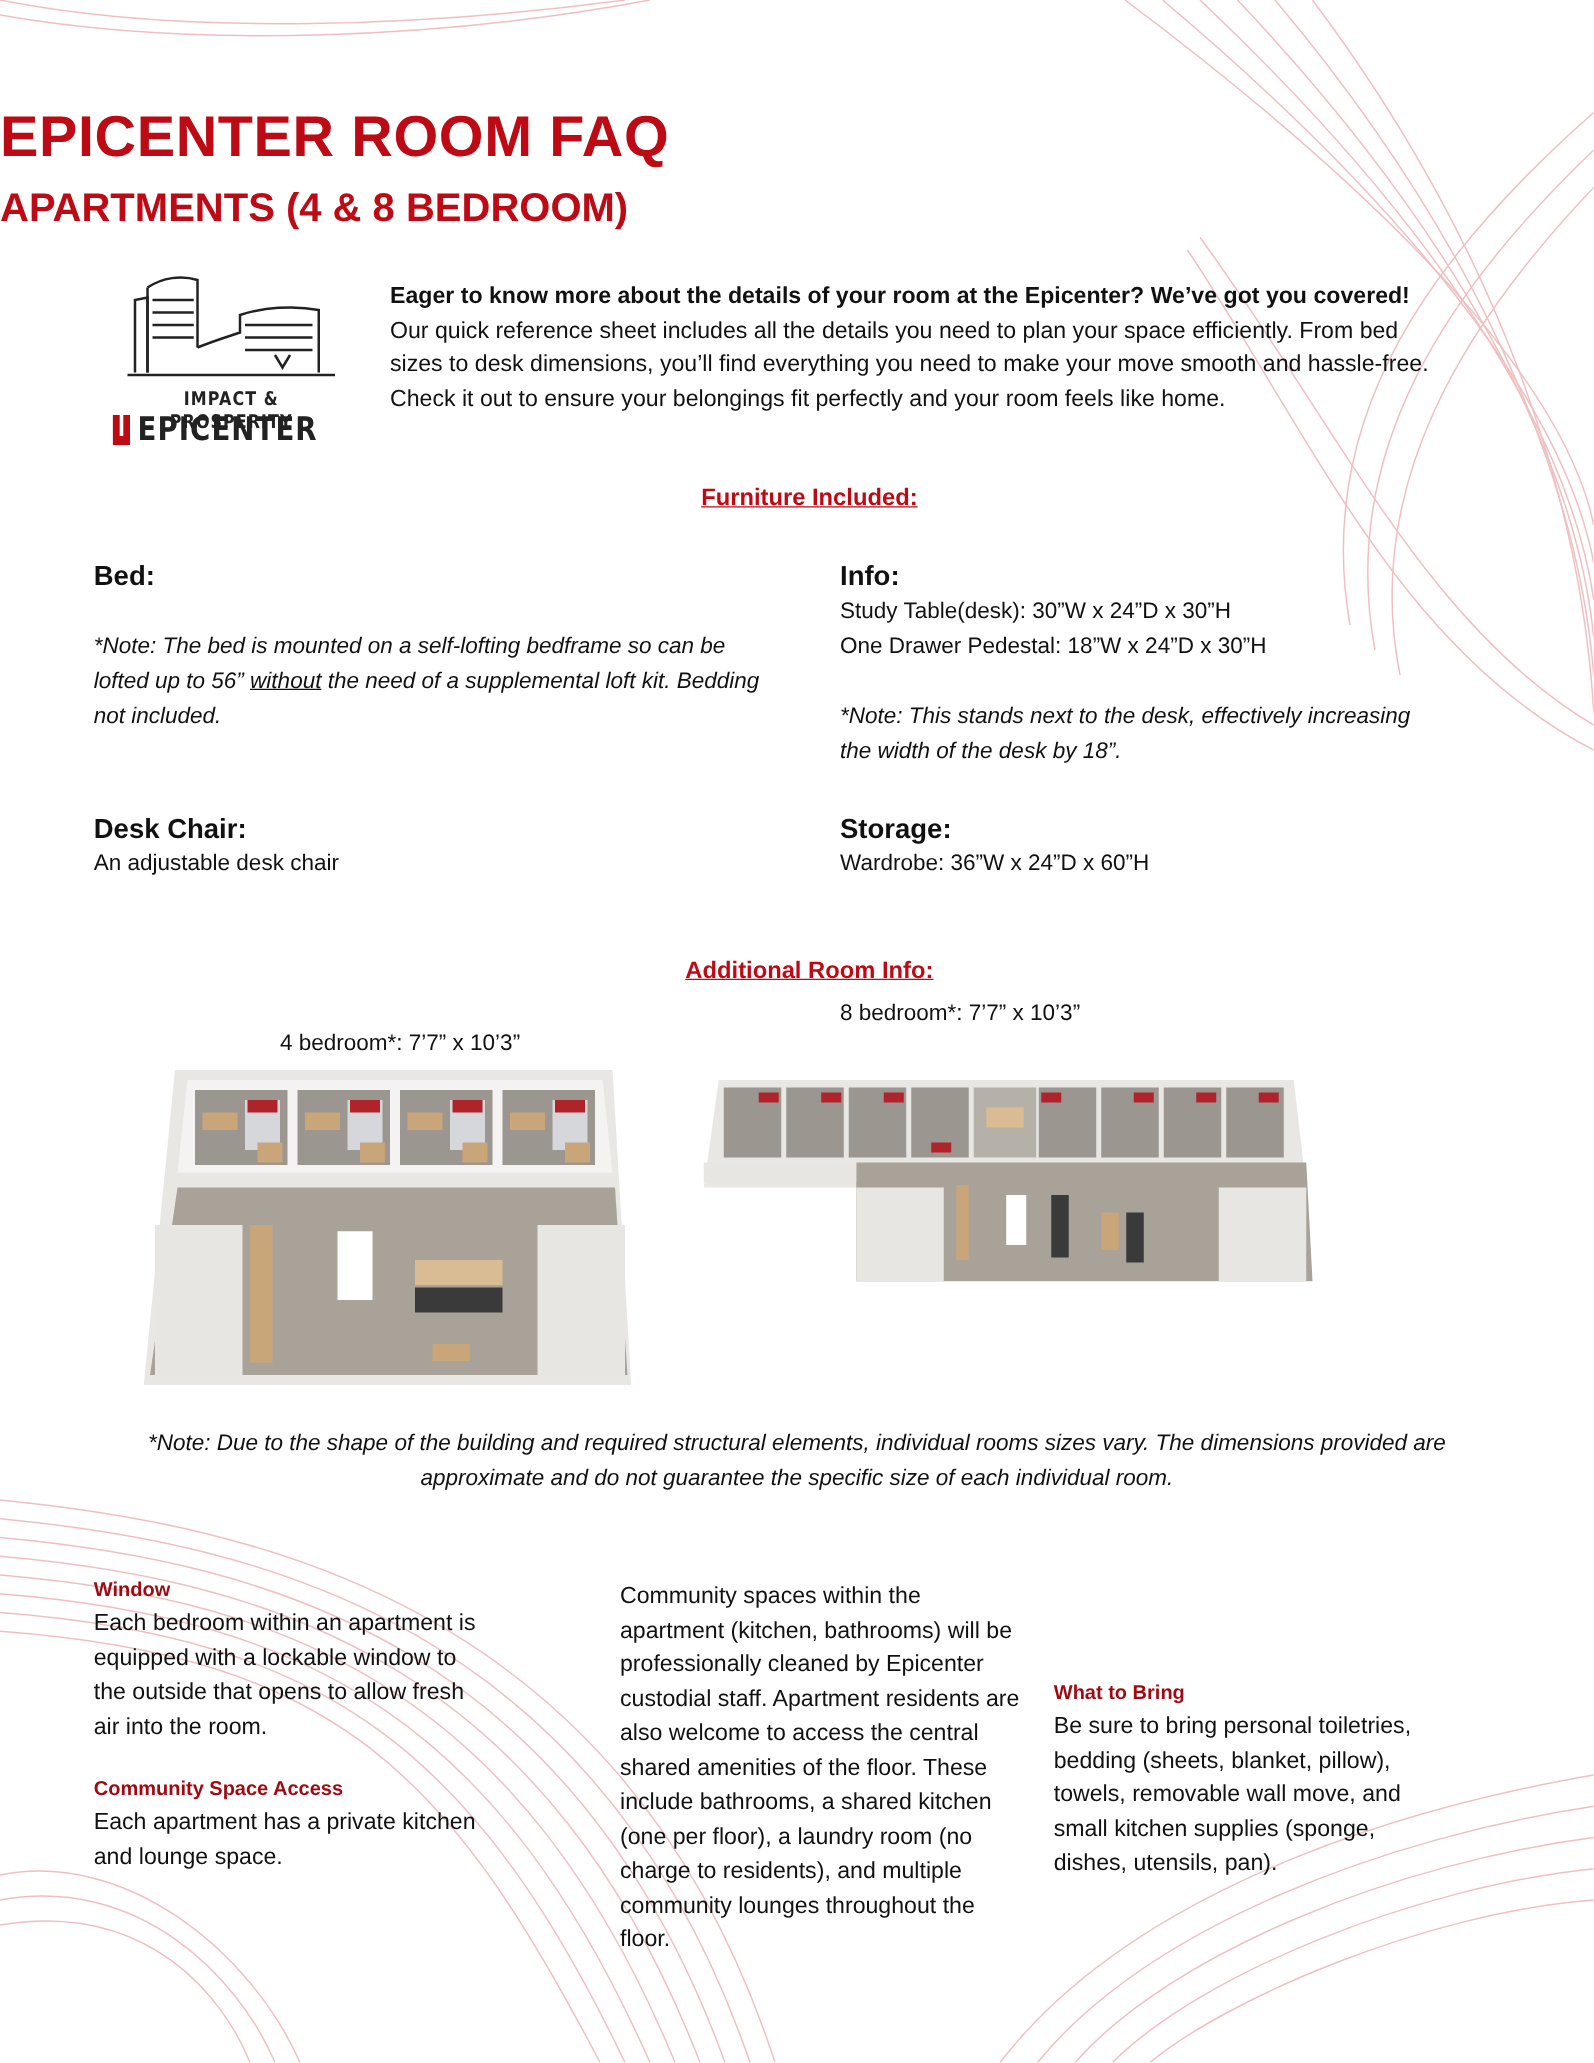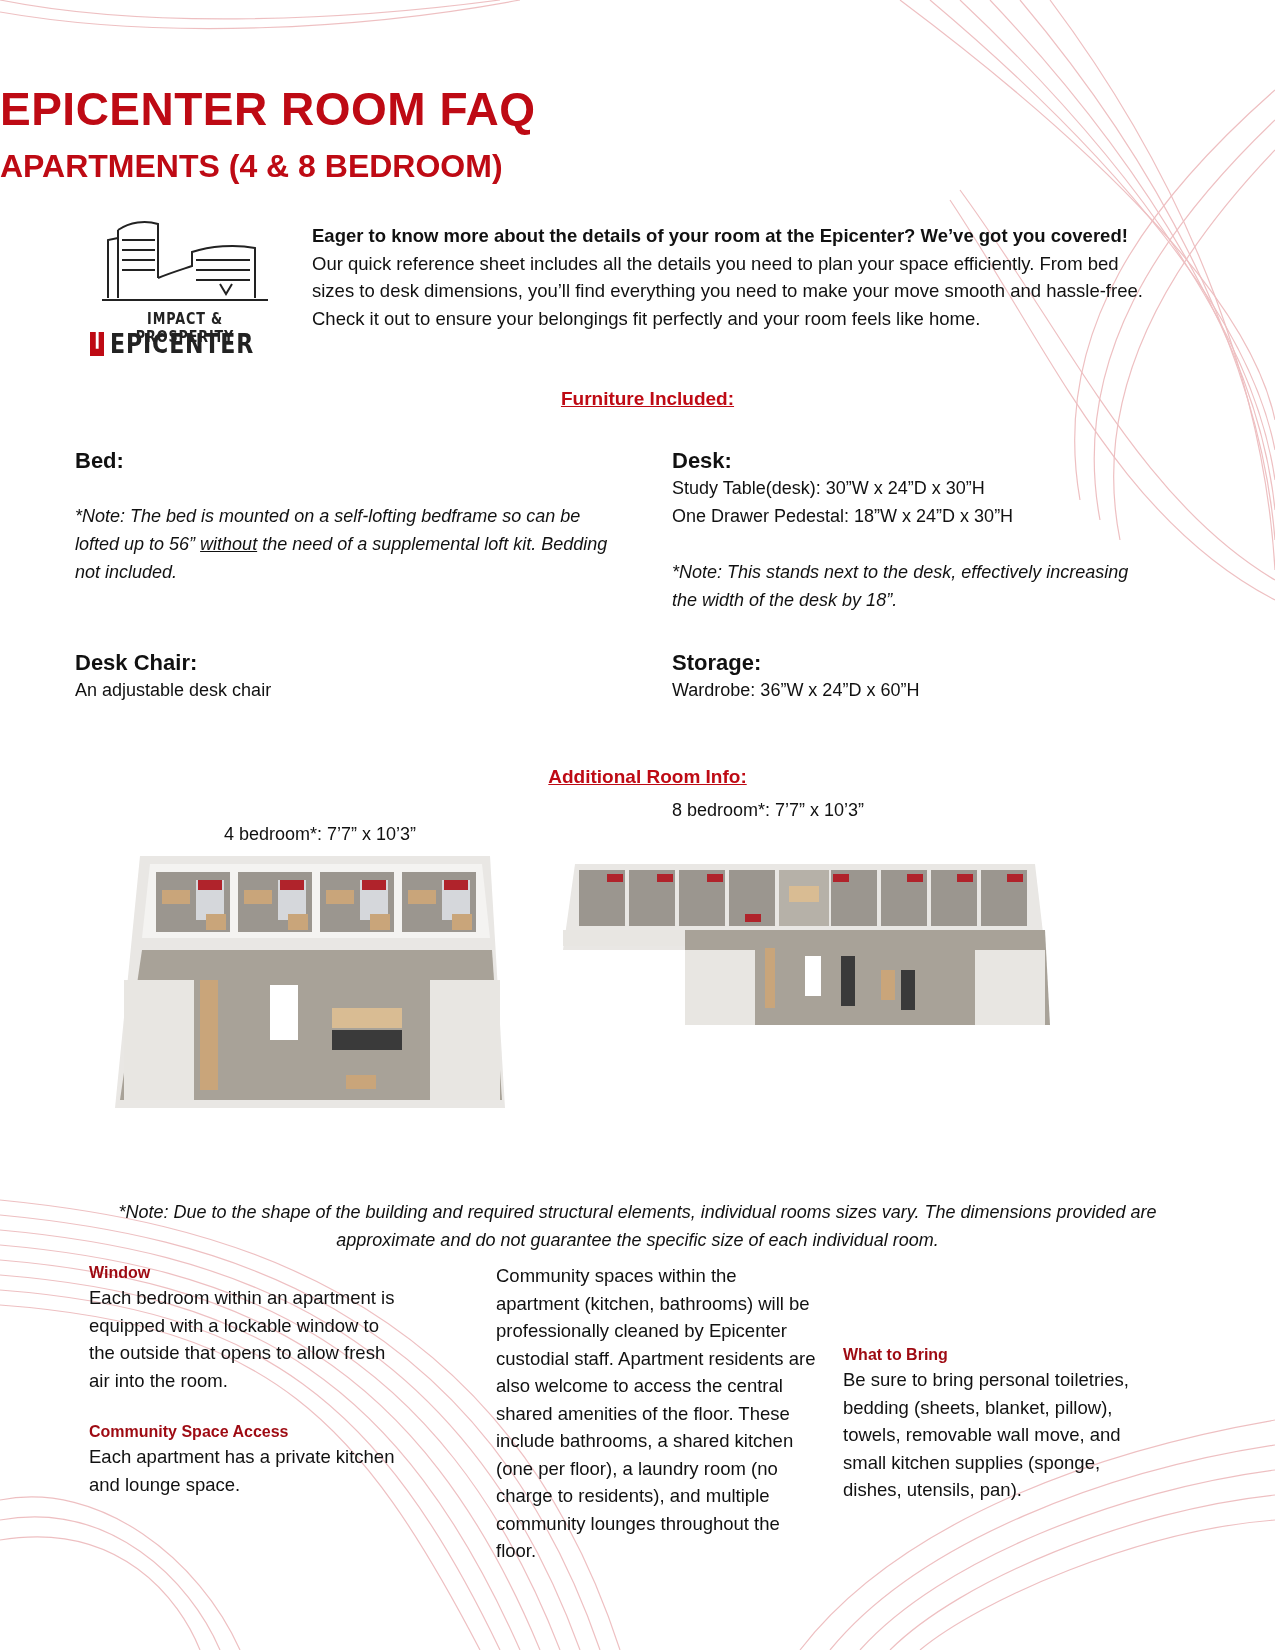--- a/index.html
+++ b/index.html
@@ -53,21 +53,21 @@
     .block h3 { margin: 0; font-size: 22px; font-weight: bold; }
     .block p { margin: 0; font-size: 18px; line-height: 28px; }
     .block .note { font-style: italic; margin-top: 28px; }
     .block .note u { text-decoration: underline; }
 
     .room-label { position: absolute; font-size: 18px; }
 
     .floorplan { position: absolute; }
 
     .footnote {
-      position: absolute; left: 90px; top: 1198px; width: 1095px; text-align: center;
+      position: absolute; left: 90px; top: 1140px; width: 1095px; text-align: center;
       font-style: italic; font-size: 18px; line-height: 28px; margin: 0;
     }
 
     .faq-col { position: absolute; width: 320px; }
     .faq-col h4 { margin: 0; color: #9e0a12; font-size: 16px; font-weight: bold; line-height: 22px; }
     .faq-col p { margin: 0; font-size: 18.5px; line-height: 27.5px; }
     .faq-col .spacer { height: 27px; }
   </style>
 </head>
 <body>
@@ -134,21 +134,21 @@
   <p class="intro"><b>Eager to know more about the details of your room at the Epicenter? We’ve got you covered!</b><span> Our quick reference sheet includes all the details you need to plan your space efficiently. From bed sizes to desk dimensions, you’ll find everything you need to make your move smooth and hassle-free. Check it out to ensure your belongings fit perfectly and your room feels like home.</span></p>
 
   <div class="section-head" style="top: 388px;">Furniture Included:</div>
 
   <div class="block" style="left: 75px; top: 448px; width: 540px;">
     <h3>Bed:</h3>
     <p class="note"><span>*Note: The bed is mounted on a self-lofting bedframe so can be lofted up to 56” </span><u>without</u><span> the need of a supplemental loft kit. Bedding not included.</span></p>
   </div>
 
   <div class="block" style="left: 672px; top: 448px; width: 470px;">
-    <h3>Desk:</h3>
+    <h3>Info:</h3>
     <p>Study Table(desk): 30”W x 24”D x 30”H</p>
     <p>One Drawer Pedestal: 18”W x 24”D x 30”H</p>
     <p class="note">*Note: This stands next to the desk, effectively increasing the width of the desk by 18”.</p>
   </div>
 
   <div class="block" style="left: 75px; top: 650px; width: 540px;">
     <h3>Desk Chair:</h3>
     <p>An adjustable desk chair</p>
   </div>
 
@@ -227,21 +227,21 @@
     <rect x="210" y="88" width="10" height="60" fill="#c9a57a"></rect>
     <rect x="250" y="96" width="16" height="40" fill="#ffffff"></rect>
     <rect x="286" y="96" width="14" height="50" fill="#3a3a3a"></rect>
     <rect x="346" y="110" width="14" height="40" fill="#3a3a3a"></rect>
     <rect x="326" y="110" width="14" height="30" fill="#c9a57a"></rect>
     <rect x="8" y="70" width="122" height="16" fill="#e8e6e2"></rect>
   </svg>
 
   <p class="footnote">*Note: Due to the shape of the building and required structural elements, individual rooms sizes vary. The dimensions provided are approximate and do not guarantee the specific size of each individual room.</p>
 
-  <div class="faq-col" style="left: 89px; top: 1262px; width: 320px;">
+  <div class="faq-col" style="left: 75px; top: 1262px; width: 320px;">
     <h4>Window</h4>
     <p>Each bedroom within an apartment is equipped with a lockable window to the outside that opens to allow fresh air into the room.</p>
     <div class="spacer"></div>
     <h4>Community Space Access</h4>
     <p>Each apartment has a private kitchen and lounge space.</p>
   </div>
 
   <div class="faq-col" style="left: 496px; top: 1262px; width: 320px;">
     <p>Community spaces within the apartment (kitchen, bathrooms) will be professionally cleaned by Epicenter custodial staff. Apartment residents are also welcome to access the central shared amenities of the floor. These include bathrooms, a shared kitchen (one per floor), a laundry room (no charge to residents), and multiple community lounges throughout the floor.</p>
   </div>

